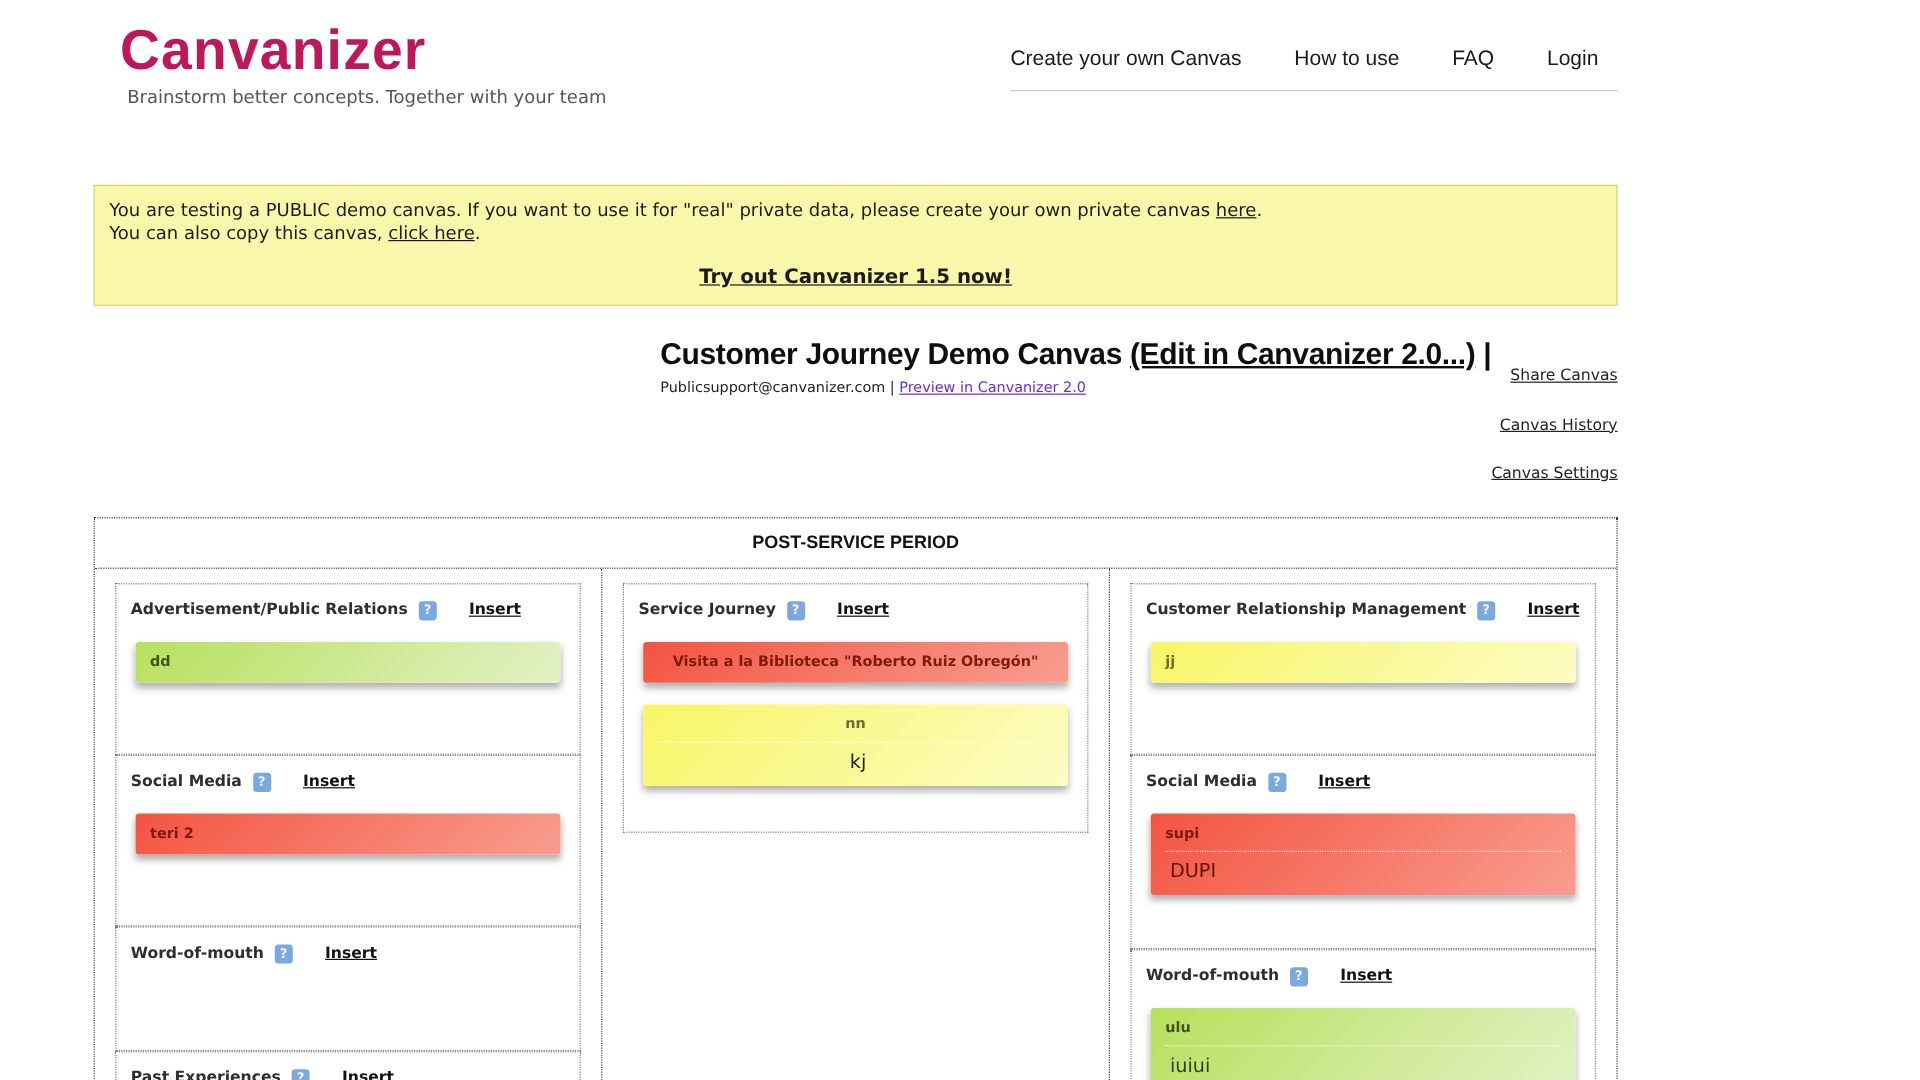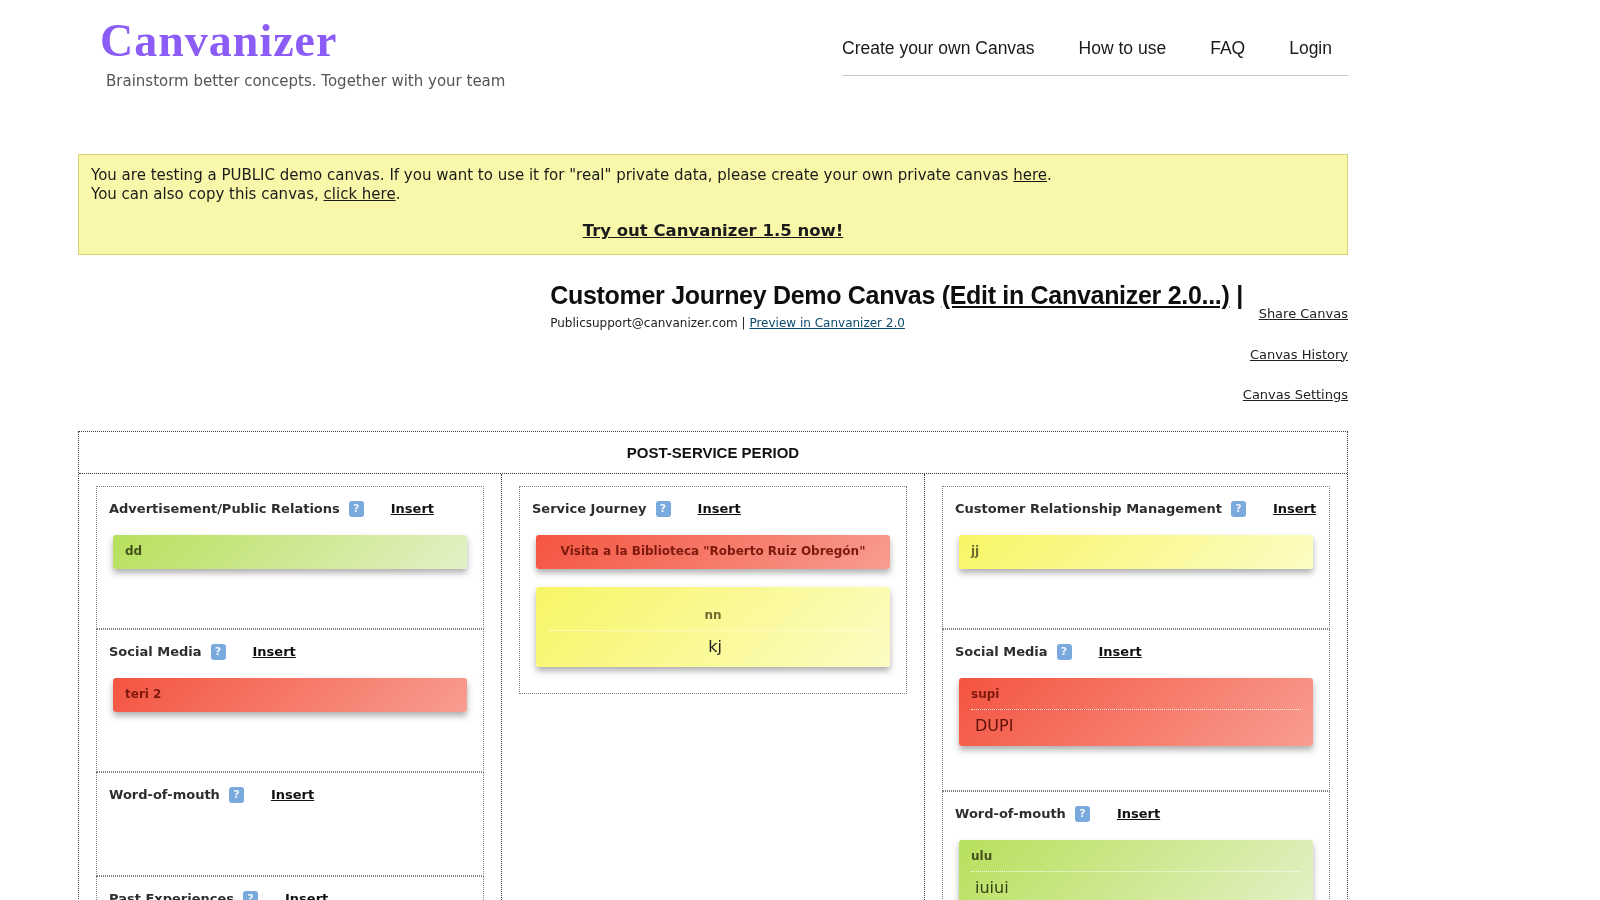--- a/index.html
+++ b/index.html
@@ -2,42 +2,42 @@
 <html style="--help-bg: #7aa9dd; --notice-bg: #f9f7a9; --notice-border: #d8d277;"><head>
 <meta charset="utf-8">
 <style>
   * { margin:0; padding:0; box-sizing:border-box; }
   html,body { background:#ffffff; font-family:"DejaVu Sans", sans-serif; color:#222; }
   .page { width:1270px; margin-left:78px; padding-top:18px; }
 
   
   .topbar { display:flex; justify-content:space-between; align-items:flex-start; }
   .brand { margin-left:22px; }
-  .logo { font-family:Liberation Serif, serif; font-weight:bold; font-size:46px; color:#8b5cf6;
+  .logo { font-family:Liberation Sans, sans-serif; font-weight:bold; font-size:46px; color:#be185d;
           letter-spacing:1px; transform:scaleY(1.02); line-height:1.0; }
   .tagline { font-size:15px; color:#555; margin-top:8px; margin-left:6px; }
   .mainnav { display:flex; gap:44px; font-family:"Liberation Sans", sans-serif; font-size:17.5px;
              padding:20px 16px 16px 0; border-bottom:1px solid #c9c9c9; }
   .nav-link { color:#1a1a1a; text-decoration:none; cursor:pointer; }
 
   
   .notice { margin-top:64px; background:var(--notice-bg,#f9f7a9); border:1px solid var(--notice-border,#d8d277);
             padding:11px 12px 14px 12px; font-size:15px; line-height:19px; color:#1b1b1b; }
   .notice a { color:#1b1b1b; }
   .notice .cta { text-align:center; margin-top:17px; font-weight:bold; font-size:16.5px; }
   .notice .cta a { text-decoration:underline; cursor:pointer; }
   .inline-link { text-decoration:underline; cursor:pointer; }
 
   
   .title-row { display:flex; justify-content:flex-end; margin-top:26px; }
   .page-title { font-family:"Liberation Sans", sans-serif; font-size:25px; font-weight:bold; color:#0e0e0e;
                 letter-spacing:-0.3px; }
   .page-title a { color:#0e0e0e; text-decoration:underline; cursor:pointer; }
   .sub-line { margin-top:6px; font-size:12px; color:#222; }
-  .sub-line a { color:#0c4a6e; cursor:pointer; }
+  .sub-line a { color:#6d28d9; cursor:pointer; }
   .title-links { text-align:right; font-size:13px; line-height:18.5px; padding-top:2px; }
   .side-link { display:block; color:#222; text-decoration:underline; cursor:pointer;margin-top:22px; }
 
   
   .canvas-table { margin-top:26px; border:1px dotted #3a3a3a; background:#fff; }
   .canvas-header-row { display:flex; border-bottom:1px dotted #3a3a3a; }
   .header-cell { flex:1 1 0; text-align:center; padding:12px 4px;
                  font-family:"Liberation Sans", sans-serif; font-weight:bold; font-size:15px; color:#111; }
   .header-cell + .header-cell { border-left:1px dotted #3a3a3a; }
   .canvas-body-row { display:flex; height:506px; overflow:hidden; }
@@ -150,21 +150,21 @@
           <div class="section">
             <div class="section-head">
               <span class="section-label">Service Journey</span>
               <span class="help-badge">?</span>
               <a class="insert-link">Insert</a>
             </div>
             <div class="note" style="background: linear-gradient(135deg, rgb(244, 84, 65) 0%, rgb(248, 157, 144) 100%);">
               <div class="note-title" style="color: rgb(125, 26, 13);">Visita a la Biblioteca "Roberto Ruiz Obregón"</div>
             </div>
             <div class="note" style="background: linear-gradient(135deg, rgb(247, 246, 102) 0%, rgb(253, 252, 196) 100%);">
-              <div class="note-title" style="color: rgb(109, 108, 49); margin-top: 12px;">nn</div>
+              <div class="note-title" style="color: rgb(109, 108, 49);">nn</div>
               <div class="note-divider"></div>
               <div class="note-body" style="color: rgb(34, 34, 34);">kj</div>
             </div>
           </div>
         </div>
         <div class="body-cell col-2">
           <div class="section">
             <div class="section-head">
               <span class="section-label">Customer Relationship Management</span>
               <span class="help-badge">?</span>

